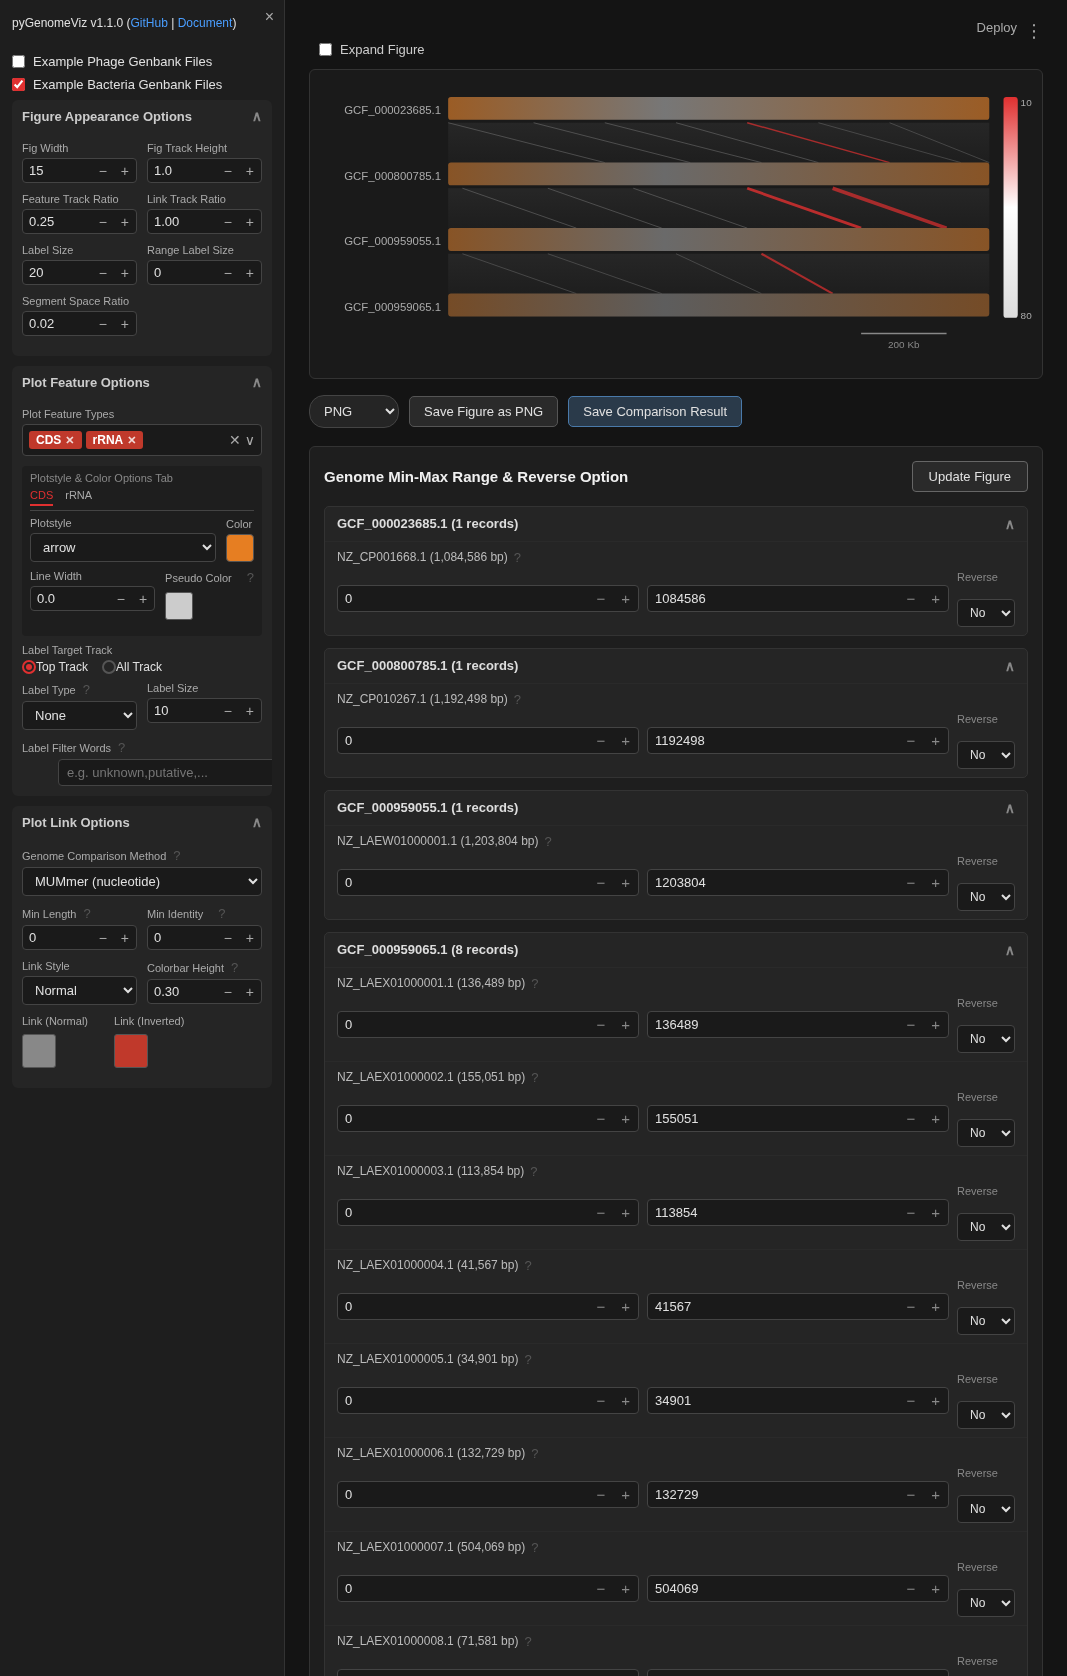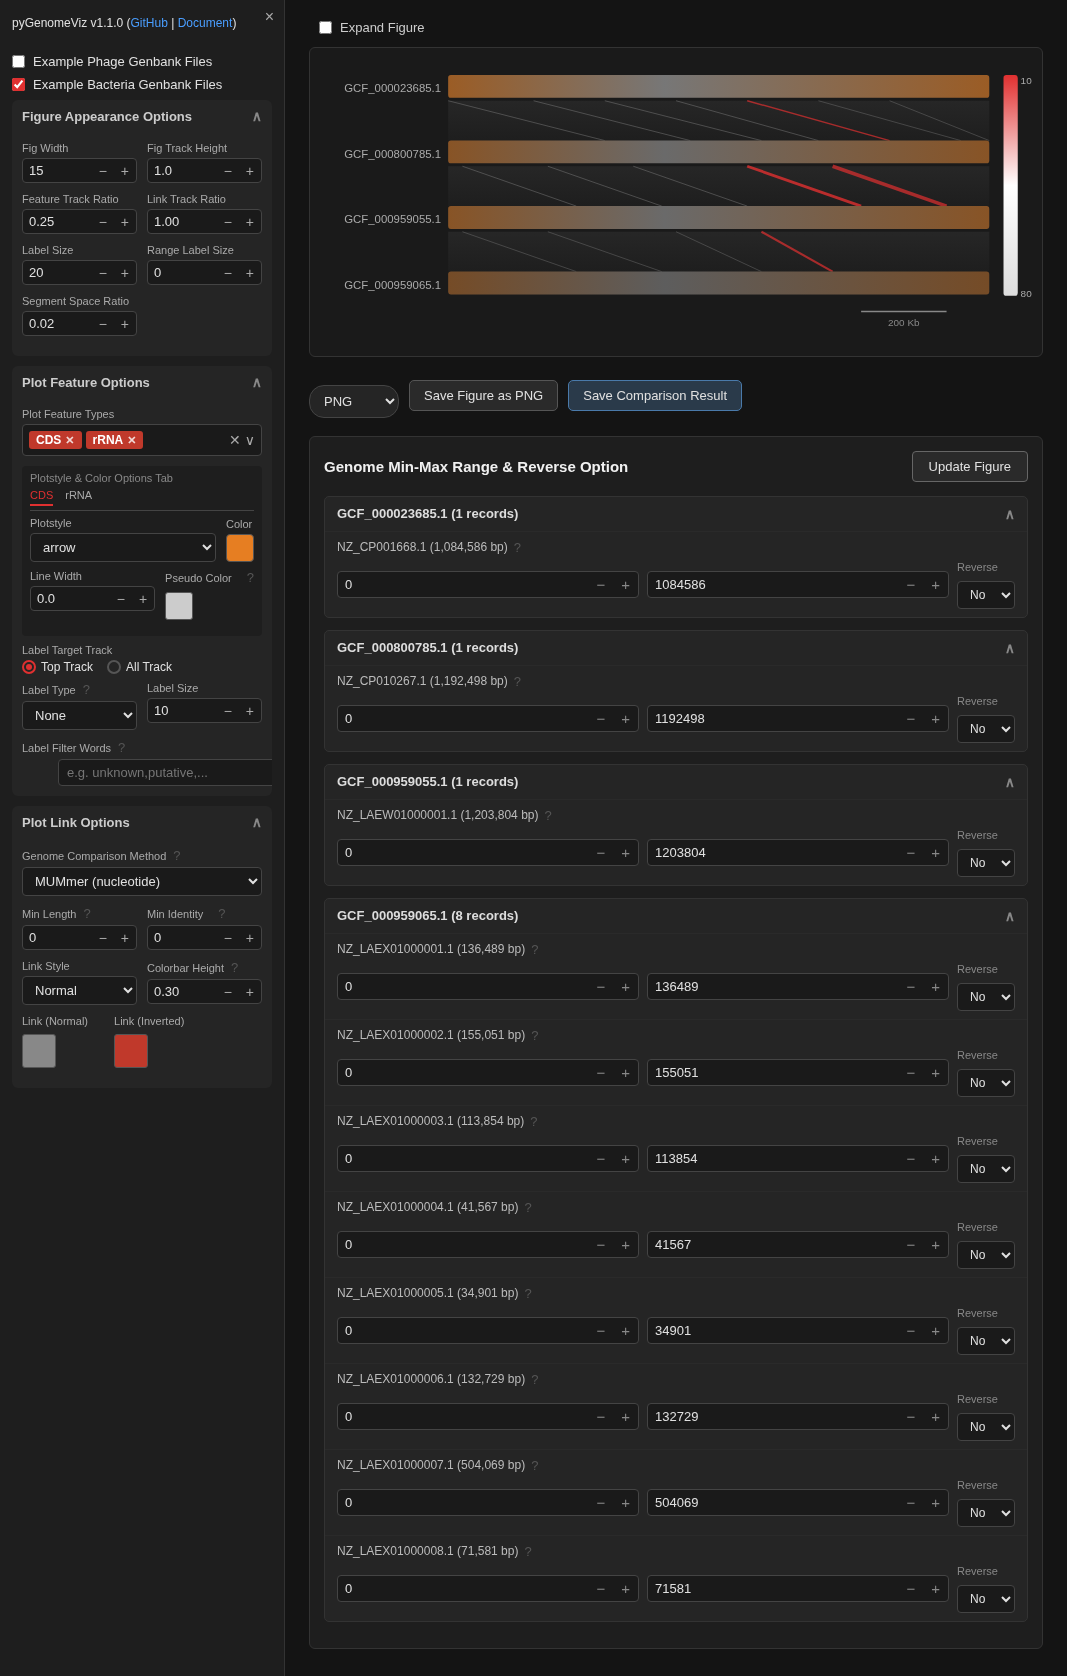--- a/index.html
+++ b/index.html
@@ -170,21 +170,21 @@
       height: 28px;
       border-radius: 4px;
       border: 1px solid #555;
       cursor: pointer;
     }
     .color-row { display: flex; align-items: flex-end; gap: 10px; }
     .color-swatch { width: 28px; height: 28px; border-radius: 3px; border: 1px solid #555; }
 
     
     .radio-row { display: flex; gap: 14px; align-items: center; margin-bottom: 8px; }
-    .radio-item { display: flex; align-items: flex-start; gap: 5px; cursor: pointer; font-size: 12px; }
+    .radio-item { display: flex; align-items: flex-start; cursor: pointer; font-size: 12px; }
     .radio-dot {
       width: 14px; height: 14px; border-radius: 50%;
       border: 2px solid #555;
       display: flex; align-items: center; justify-content: center;
     }
     .radio-dot.active { border-color: #e03030; }
     .radio-dot.active::after {
       content: '';
       width: 6px; height: 6px;
       background: #e03030;
@@ -223,21 +223,20 @@
     .toolbar { display: flex; gap: 10px; align-items: center; margin-bottom: 18px; }
     .toolbar select {
       background: #252525;
       border: 1px solid #444;
       border-radius: 15px;
       color: #e0e0e0;
       padding: 7px 10px;
       font-size: 13px;
       cursor: pointer;
       outline: none;
-      margin-top: 12px;
     }
     .btn {
       background: #2a2a2a;
       border: 1px solid #555;
       border-radius: 5px;
       color: #e0e0e0;
       padding: 7px 14px;
       font-size: 13px;
       cursor: pointer;
       font-weight: 500;
@@ -314,21 +313,21 @@
       width: 0;
     }
     .range-input button {
       background: transparent;
       border: none;
       color: #888;
       cursor: pointer;
       padding: 4px 8px;
       font-size: 15px;
     }
-    .reverse-group { display: flex; flex-direction: column; gap: 8px; }
+    .reverse-group { display: flex; flex-direction: column; gap: 16px; }
     .reverse-label { font-size: 11px; color: #888; }
     .reverse-select {
       background: #1a1a1a;
       border: 1px solid #444;
       border-radius: 4px;
       color: #e0e0e0;
       padding: 5px 8px;
       font-size: 12px;
       outline: none;
     }
@@ -613,20 +612,27 @@
         <div style="display:flex;flex-direction:column;gap:3px;margin-left:16px;">
           <div class="form-label">Link (Inverted)</div>
           <div class="color-swatch" style="background:#c0392b;width:34px;height:34px;"></div>
         </div>
       </div>
     </div>
   </div>
 </div>
 
 <div class="main">
+  <div style="display:flex;justify-content:space-between;align-items:center;">
+    <h1 class="main-title"></h1>
+    <div style="display:flex;gap:8px;">
+      <span style="font-size:13px;color:#aaa;cursor:pointer;">Deploy</span>
+      <span style="font-size:18px;color:#aaa;cursor:pointer;">⋮</span>
+    </div>
+  </div>
 
   <div class="expand-row">
     <input type="checkbox" id="expand-fig" style="">
     <label for="expand-fig">Expand Figure</label>
   </div>
 
   <div class="figure-preview">
     <svg viewBox="0 0 500 200" style="width:100%;height:auto;">
 
       <text x="85" y="24" font-size="8" fill="#aaa" text-anchor="end">GCF_000023685.1</text>

